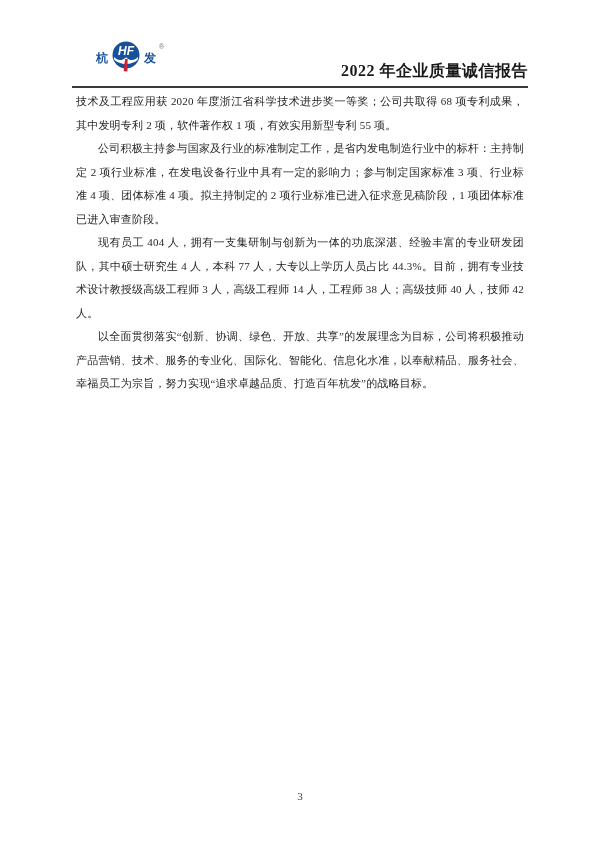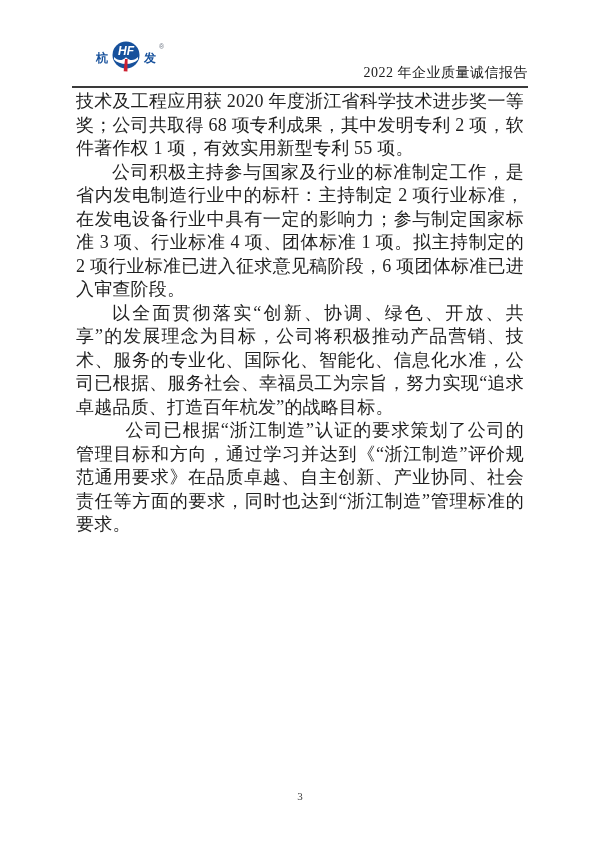--- a/index.html
+++ b/index.html
@@ -46,35 +46,35 @@
     top: -12px;
     left: 1px;
     font-size: 7px;
     color: #6b7380;
     font-family: "Liberation Sans", sans-serif;
   }
   .header-title {
     position: absolute;
     right: 0;
     bottom: 4px;
-    font-size: 14px;
-    font-weight: 400;
+    font-size: 16px;
+    font-weight: 700;
     color: #1a1a1a;
     letter-spacing: 0.5px;
   }
   
   .body-text {
     position: absolute;
     left: 76px;
     right: 76px;
     top: 90px;
   }
   .body-text p {
     margin: 0;
-    font-size: 18px;
+    font-size: 11px;
     line-height: 23.5px;
     text-align: justify;
     text-indent: 2em;
     letter-spacing: 0.2px;
   }
   .body-text p.no-indent { text-indent: 0; }
   .body-text p.indent-3  { text-indent: 2.75em; }
   
   .page-number {
     position: absolute;
@@ -101,20 +101,20 @@
         <path d="M14.6,19 L17.2,19 L17.9,31.5 L14.1,31.5 Z" fill="#cd2031" transform="rotate(4 16 25)"></path>
       </svg>
       <span class="logo-char">发</span>
       <span class="reg-mark">®</span>
     </div>
     <div class="header-title">2022 年企业质量诚信报告</div>
   </header>
 
   <main class="body-text">
     <p class="no-indent">技术及工程应用获 2020 年度浙江省科学技术进步奖一等奖；公司共取得 68 项专利成果，其中发明专利 2 项，软件著作权 1 项，有效实用新型专利 55 项。</p>
-    <p>公司积极主持参与国家及行业的标准制定工作，是省内发电制造行业中的标杆：主持制定 2 项行业标准，在发电设备行业中具有一定的影响力；参与制定国家标准 3 项、行业标准 4 项、团体标准 1 项。拟主持制定的 2 项行业标准已进入征求意见稿阶段，6 项团体标准已进入审查阶段。</p>
-    <p>以全面贯彻落实“创新、协调、绿色、开放、共享”的发展理念为目标，公司将积极推动产品营销、技术、服务的专业化、国际化、智能化、信息化水准，公司已根据、服务社会、幸福员工为宗旨，努力实现“追求卓越品质、打造百年杭发”的战略目标。</p>
-    <p class="indent-3">公司已根据“浙江制造”认证的要求策划了公司的管理目标和方向，通过学习并达到《“浙江制造”评价规范通用要求》在品质卓越、自主创新、产业协同、社会责任等方面的要求，同时也达到“浙江制造”管理标准的要求。</p>
+    <p>公司积极主持参与国家及行业的标准制定工作，是省内发电制造行业中的标杆：主持制定 2 项行业标准，在发电设备行业中具有一定的影响力；参与制定国家标准 3 项、行业标准 4 项、团体标准 4 项。拟主持制定的 2 项行业标准已进入征求意见稿阶段，1 项团体标准已进入审查阶段。</p>
+    <p>现有员工 404 人，拥有一支集研制与创新为一体的功底深湛、经验丰富的专业研发团队，其中硕士研究生 4 人，本科 77 人，大专以上学历人员占比 44.3%。目前，拥有专业技术设计教授级高级工程师 3 人，高级工程师 14 人，工程师 38 人；高级技师 40 人，技师 42 人。</p>
+    <p>以全面贯彻落实“创新、协调、绿色、开放、共享”的发展理念为目标，公司将积极推动产品营销、技术、服务的专业化、国际化、智能化、信息化水准，以奉献精品、服务社会、幸福员工为宗旨，努力实现“追求卓越品质、打造百年杭发”的战略目标。</p>
   </main>
 
   <div class="page-number">3</div>
 
 </div>
 
 </body></html>

